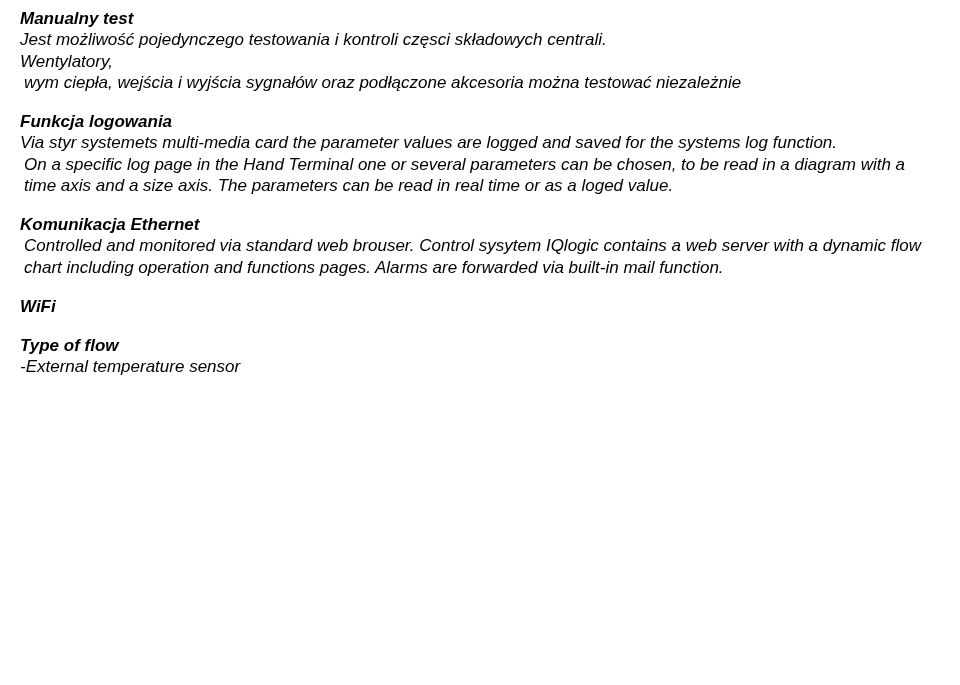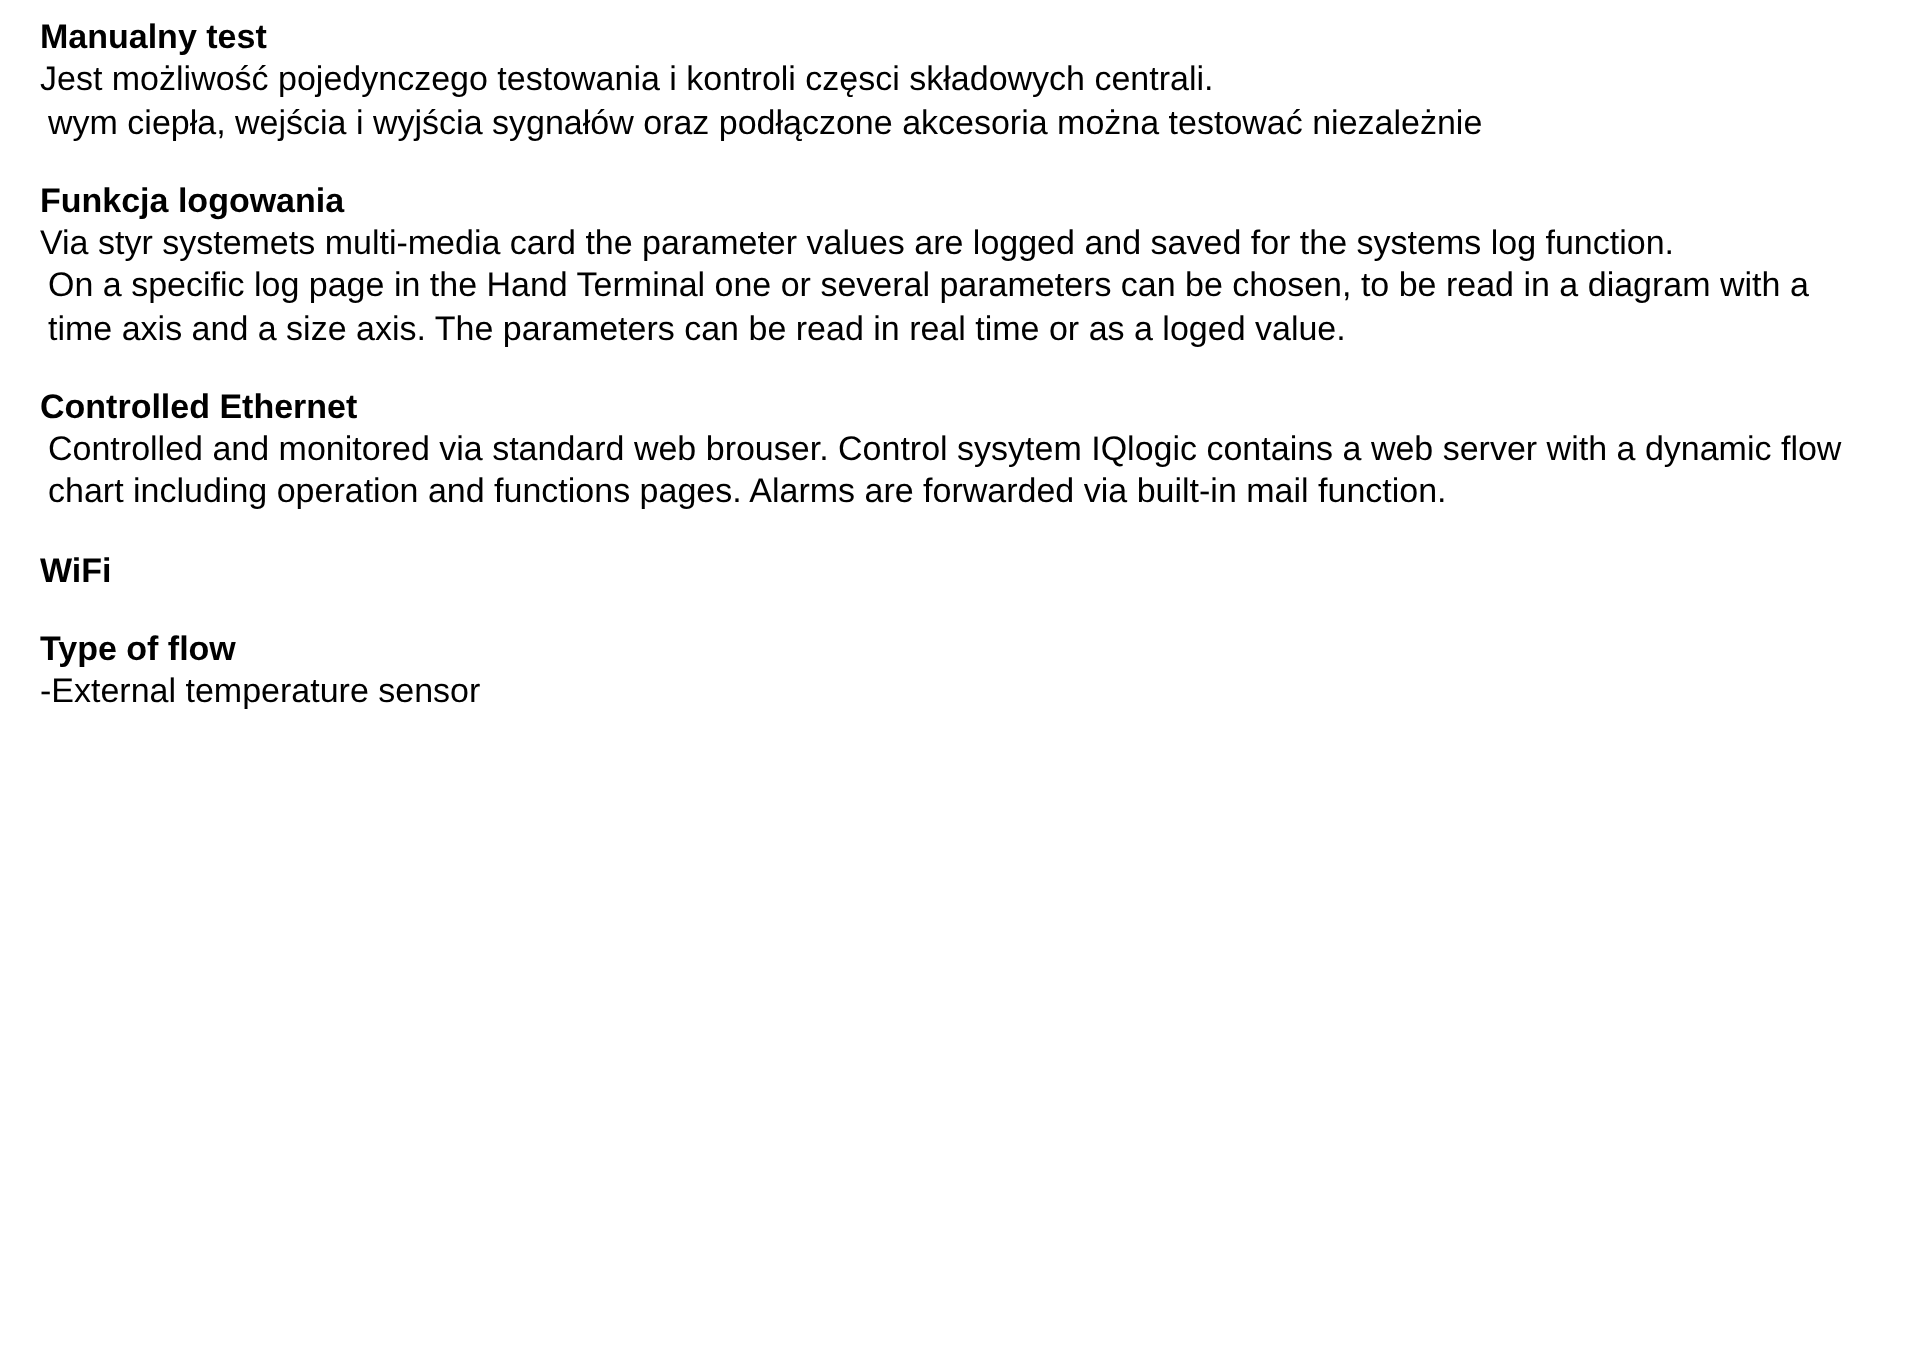--- a/index.html
+++ b/index.html
@@ -9,45 +9,47 @@
     height: 685px;
     background: #fff;
     font-family: Arial, Helvetica, sans-serif;
     font-size: 17px;
     line-height: 1.25;
     color: #000;
   }
   .page {
     padding: 8px 20px 0 20px;
     box-sizing: border-box;
+    font-style: italic;
   }
   .bold { font-weight: bold; }
   .para { margin: 0 0 18px 4px; }
   .tight { margin: 0; }
   .section-gap { margin-top: 18px; }
 </style>
 </head>
 <body>
 
 <div class="page">
 
   <div>
     <div class="bold tight">Manualny test</div>
     <div class="tight">Jest możliwość pojedynczego testowania i kontroli częsci składowych centrali.</div>
+    <div class="tight">Wentylatory,</div>
     <div class="para">wym ciepła, wejścia i wyjścia sygnałów oraz podłączone akcesoria można testować niezależnie</div>
   </div>
 
   <div>
     <div class="bold tight">Funkcja logowania</div>
     <div class="tight">Via styr systemets multi-media card the parameter values are logged and saved for the systems log function.</div>
     <div class="para">On a specific log page in the Hand Terminal one or several parameters can be chosen, to be read in a diagram with a time axis and a size axis. The parameters can be read in real time or as a loged value.</div>
   </div>
 
   <div class="section-gap">
-    <div class="bold tight">Controlled Ethernet</div>
+    <div class="bold tight">Komunikacja Ethernet</div>
     <div class="para">Controlled and monitored via standard web brouser. Control sysytem IQlogic contains a web server with a dynamic flow chart including operation and functions pages. Alarms are forwarded via built-in mail function.</div>
   </div>
 
   <div class="section-gap">
     <div class="bold tight">WiFi</div>
   </div>
 
   <div class="section-gap">
     <div class="bold tight">Type of flow</div>
     <div class="tight">-External temperature sensor</div>

